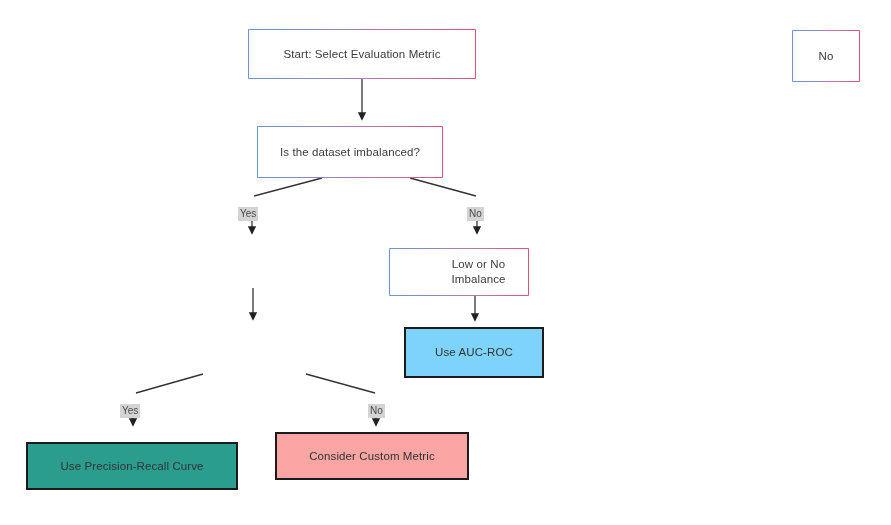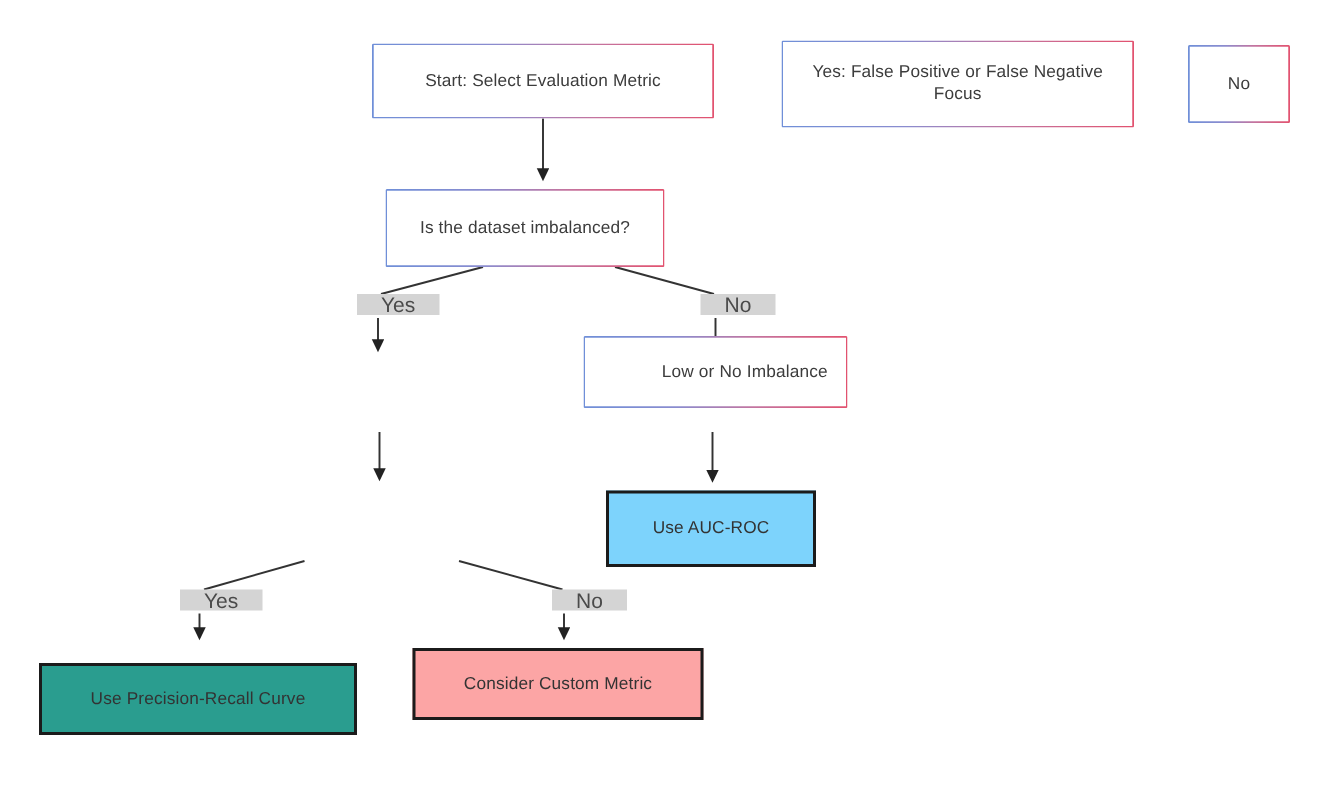--- a/index.html
+++ b/index.html
@@ -51,24 +51,25 @@
   }
   
   .node.filled {
     border: 2px solid #1b1b1b;
     color: #333333;
   }
   .edge-label {
     position: absolute;
     background: #d4d4d4;
     color: #4a4a4a;
-    font-size: 14px;
+    font-size: 10px;
     line-height: 14px;
-    padding: 0 16px;
+    padding: 0 2px;
     white-space: nowrap;
+    margin-top: 11px;
   }
 </style>
 </head>
 <body>
 
 <div id="canvas">
 
   <svg class="edges" viewBox="0 0 891 525">
     <defs>
       <marker id="arrow" markerWidth="9" markerHeight="9" refX="5.2" refY="3.2" orient="auto" markerUnits="strokeWidth">
@@ -104,28 +105,27 @@
     </g>
 
     <g>
       <line x1="306" y1="374" x2="375" y2="393" stroke="#333333" stroke-width="1.3"></line>
       <line x1="376" y1="409" x2="376" y2="425" stroke="#333333" stroke-width="1.3" marker-end="url(#arrow)"></line>
     </g>
   </svg>
 
   <div class="node outline" id="n-start" style="left: 248px; top: 29px; width: 228px; height: 50px;">Start: Select Evaluation Metric</div>
 
-  <div class="node outline" id="n-legend-yes" style="left: 521px; top: 27px; width: 235px; height: 58px;">Yes: False Positive or False Negative Focus</div>
 
   <div class="node outline" id="n-legend-no" style="left: 792px; top: 30px; width: 68px; height: 52px;">No</div>
 
   <div class="node outline" id="n-decision-imbalanced" style="left: 257px; top: 126px; width: 186px; height: 52px; text-align: right;">Is the dataset imbalanced?</div>
 
 
-  <div class="node outline" id="n-low-no-imbalance" style="left: 389px; top: 224px; width: 176px; height: 48px; padding-left: 45px;">Low or No Imbalance</div>
+  <div class="node outline" id="n-low-no-imbalance" style="left: 389px; top: 248px; width: 140px; height: 48px; padding-left: 45px;">Low or No Imbalance</div>
 
 
   <div class="node filled" id="n-use-auc-roc" style="left: 404px; top: 327px; width: 140px; height: 51px; background: #7dd3fc;">Use AUC-ROC</div>
 
   <div class="node filled" id="n-use-pr-curve" style="left: 26px; top: 432px; width: 212px; height: 48px; background: rgb(42, 157, 143); margin-top: 10px;">Use Precision-Recall Curve</div>
 
   <div class="node filled" id="n-consider-custom" style="left: 275px; top: 432px; width: 194px; height: 48px; background: #fca5a5;">Consider Custom Metric</div>
 
   <div class="edge-label" id="el-imbalanced-yes" style="left: 238px; top: 196px;">Yes</div>
 

